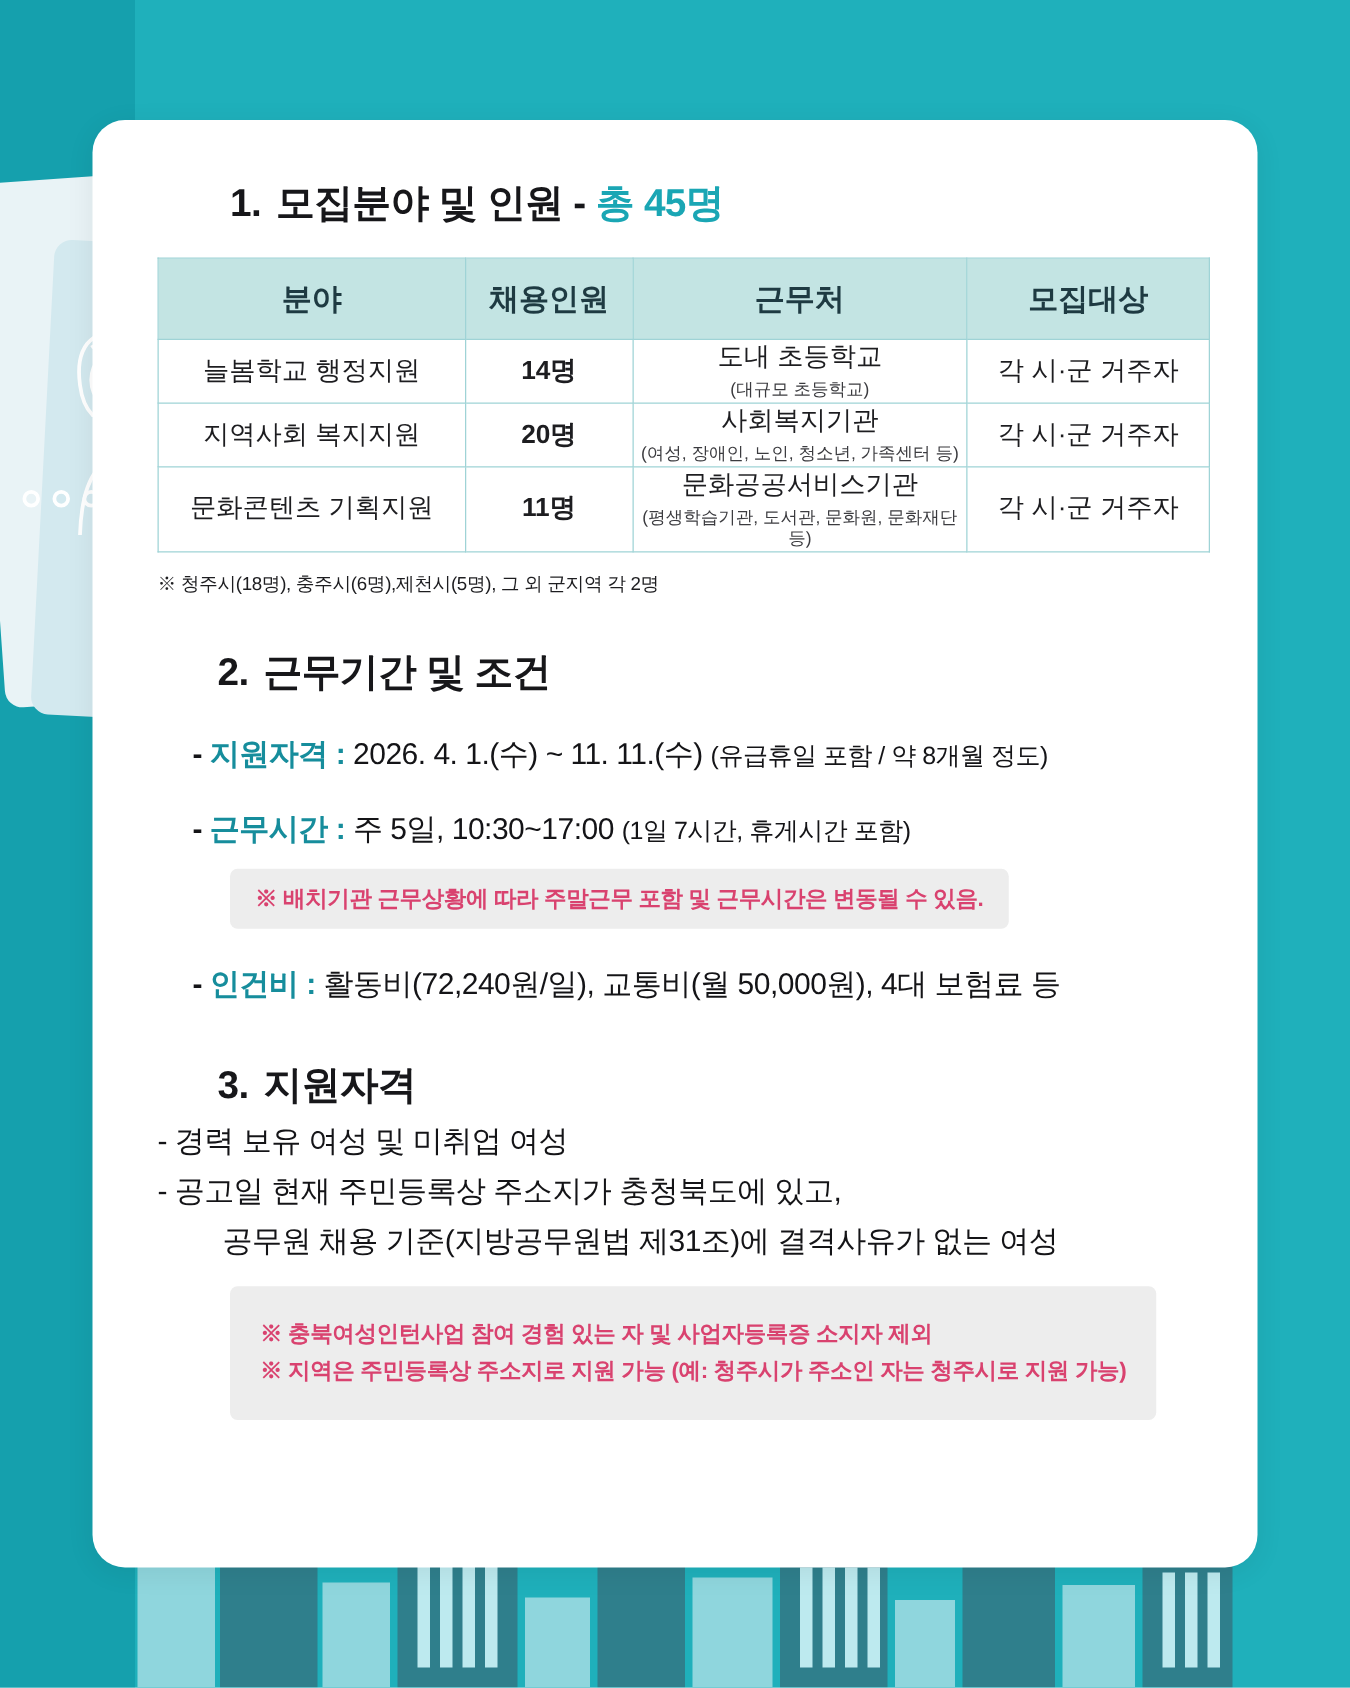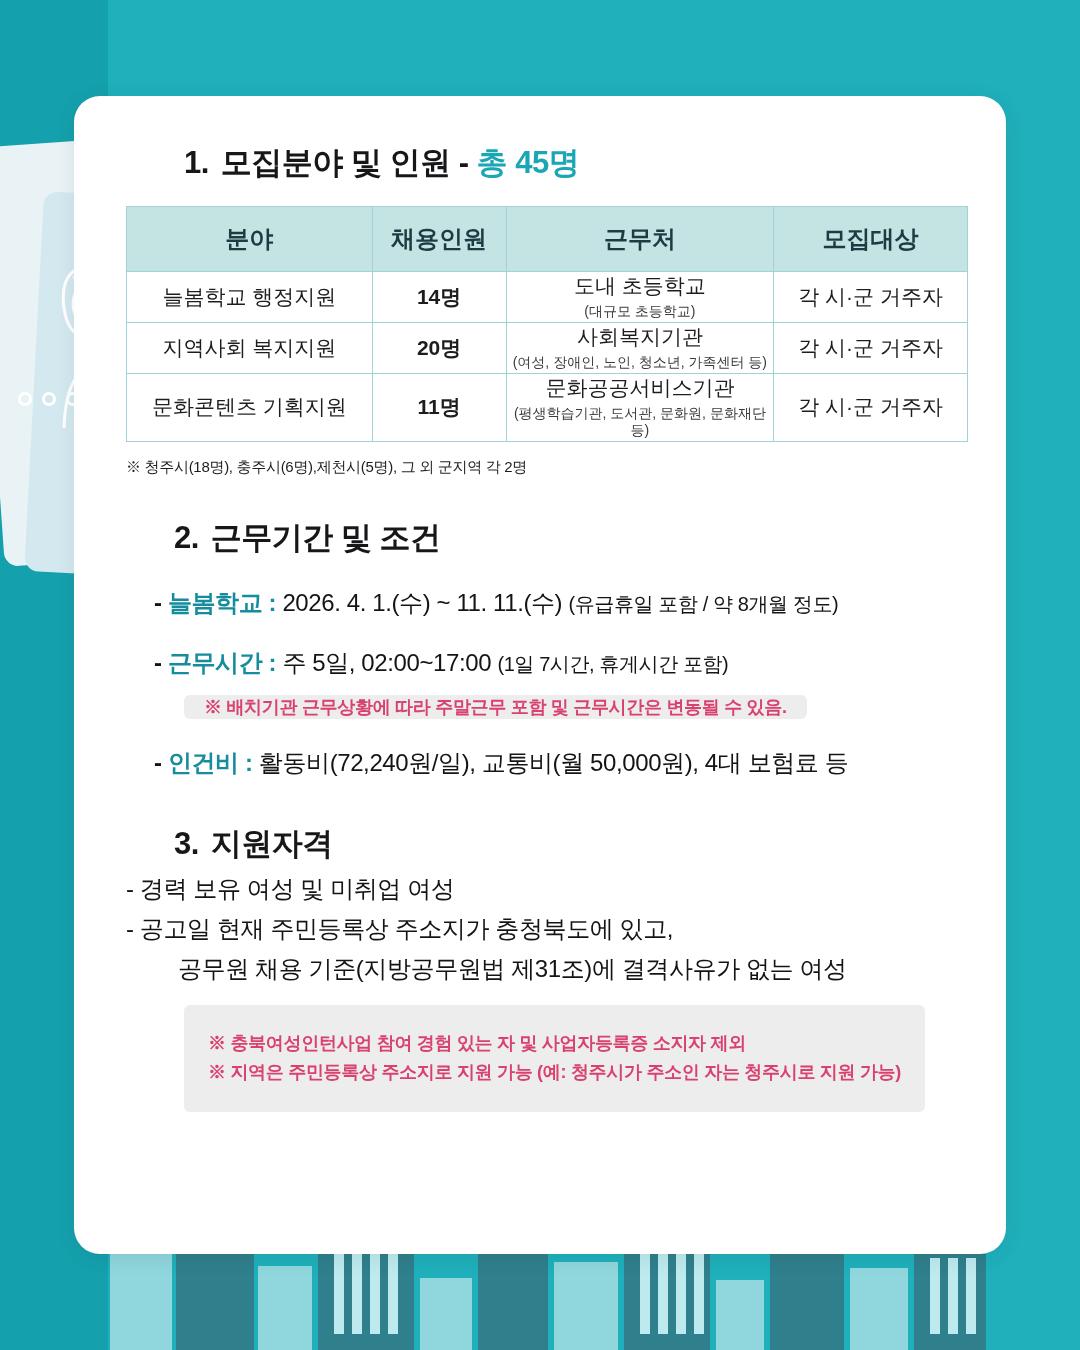--- a/index.html
+++ b/index.html
@@ -165,21 +165,21 @@
     font-weight: bold;
   }
   .kv .v { color: #141417; }
   .kv .small { font-size: 20px; }
 
   
   .pinkbox {
     margin: 16px 0 0 58px;
     background: #ededed;
     border-radius: 6px;
-    padding: 0 20px;
+    padding: 12px 20px;
     display: inline-block;
     font-size: 18px;
     color: #d9426f;
     font-weight: bold;
     letter-spacing: -0.3px;
   }
   .pinkbox.wide {
     margin-top: 20px;
     line-height: 1.65;
     padding: 24px 24px;
@@ -303,29 +303,29 @@
   <div class="note-line">※ 청주시(18명), 충주시(6명),제천시(5명), 그 외 군지역 각 2명</div>
 
   
   <div class="sec-head" id="head2">
     <span class="sec-num">2.</span>
     <span class="sec-title">근무기간 및 조건</span>
   </div>
 
   <div class="kv">
     <span class="dash">-</span>
-    <span class="k">늘봄학교 :</span>
+    <span class="k">지원자격 :</span>
     <span class="v">2026. 4. 1.(수) ~ 11. 11.(수)</span>
     <span class="small">(유급휴일 포함 / 약 8개월 정도)</span>
   </div>
 
   <div class="kv">
     <span class="dash">-</span>
     <span class="k">근무시간 :</span>
-    <span class="v">주 5일, 02:00~17:00</span>
+    <span class="v">주 5일, 10:30~17:00</span>
     <span class="small">(1일 7시간, 휴게시간 포함)</span>
   </div>
 
   <div class="pinkbox">※ 배치기관 근무상황에 따라 주말근무 포함 및 근무시간은 변동될 수 있음.</div>
 
   <div class="kv">
     <span class="dash">-</span>
     <span class="k">인건비 :</span>
     <span class="v">활동비(72,240원/일), 교통비(월 50,000원), 4대 보험료 등</span>
   </div>

